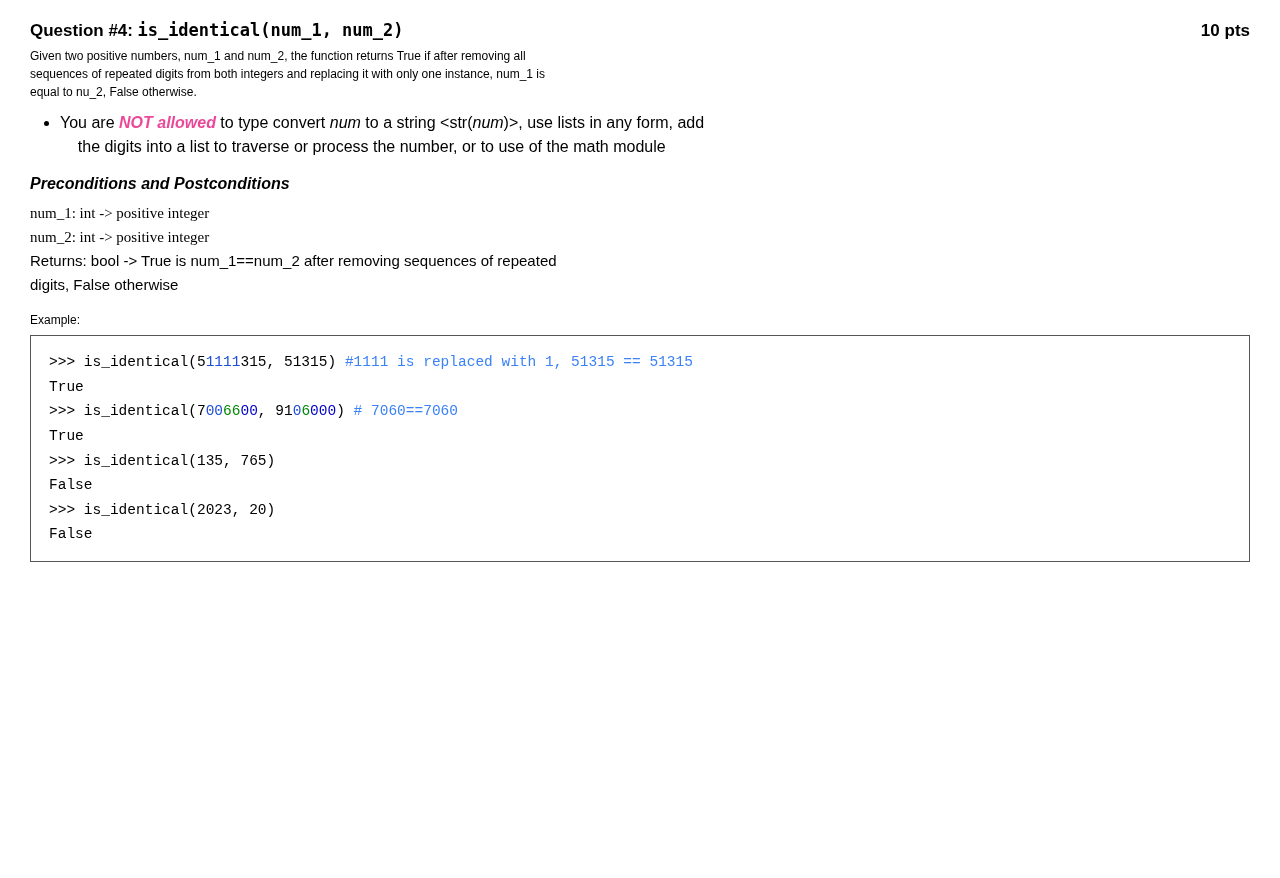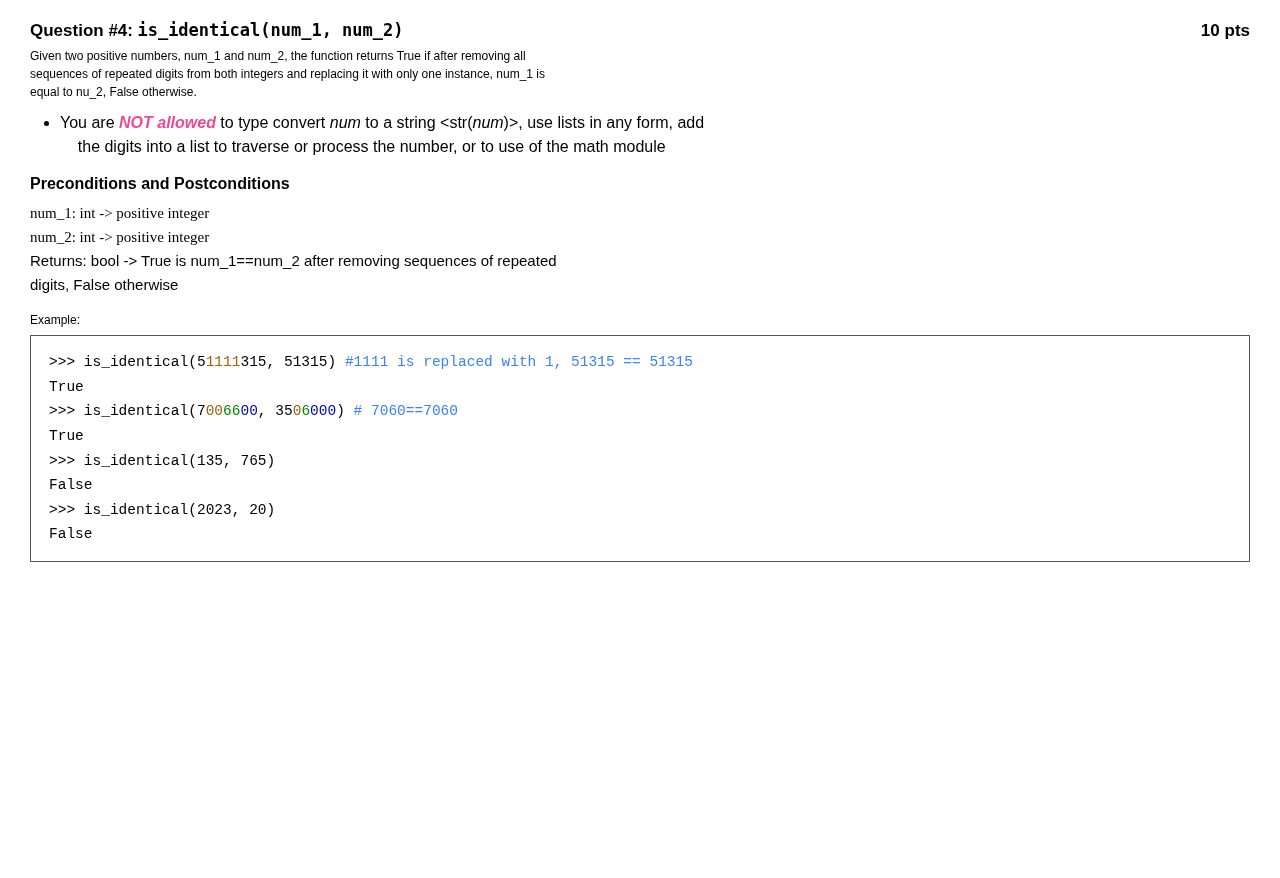--- a/index.html
+++ b/index.html
@@ -67,20 +67,21 @@
 
     .italic-code {
       font-style: italic;
     }
 
     .section-title {
       font-weight: bold;
       font-size: 16px;
       margin-bottom: 8px;
       margin-top: 8px;
+      font-style: italic;
     }
 
     .preconditions {
       margin-bottom: 16px;
     }
 
     .code-block-inline {
       font-family: Liberation Serif, serif;
       font-size: 15px;
       line-height: 1.6;
@@ -107,21 +108,21 @@
       font-size: 14.5px;
       line-height: 1.7;
       color: #000;
       background: #fff;
     }
 
     .example-line {
       white-space: pre;
     }
 
-    .color-red { color: #a16207; }
+    .color-red { color: #1d4ed8; }
     .color-green { color: #008800; }
     .color-blue { color: #0000cc; }
     .color-gray { color: #3b82f6; font-family: Liberation Mono, monospace; }
   </style>
 </head>
 <body>
 
 <div>
 
   <div class="question-header">
@@ -154,21 +155,21 @@
   </div>
 
   <div class="example-label">Example:</div>
 
   <div class="example-box">
 
     <div class="example-line"><span>&gt;&gt;&gt; is_identical(5</span><span class="color-red">1111</span><span>315, 51315) </span><span class="color-gray">#1111 is replaced with 1, 51315 == 51315</span></div>
 
     <div class="example-line">True</div>
 
-    <div class="example-line"><span>&gt;&gt;&gt; is_identical(7</span><span class="color-red">00</span><span class="color-green">66</span><span class="color-blue">00</span><span>, </span><span>35</span><span class="color-red">0</span><span class="color-green">6</span><span class="color-blue">000</span><span>) </span><span class="color-gray"># 7060==7060</span></div>
+    <div class="example-line"><span>&gt;&gt;&gt; is_identical(7</span><span class="color-red">00</span><span class="color-green">66</span><span class="color-blue">00</span><span>, </span><span>91</span><span class="color-red">0</span><span class="color-green">6</span><span class="color-blue">000</span><span>) </span><span class="color-gray"># 7060==7060</span></div>
 
     <div class="example-line">True</div>
 
     <div class="example-line">&gt;&gt;&gt; is_identical(135, 765)</div>
 
     <div class="example-line">False</div>
 
     <div class="example-line">&gt;&gt;&gt; is_identical(2023, 20)</div>
 
     <div class="example-line">False</div>

